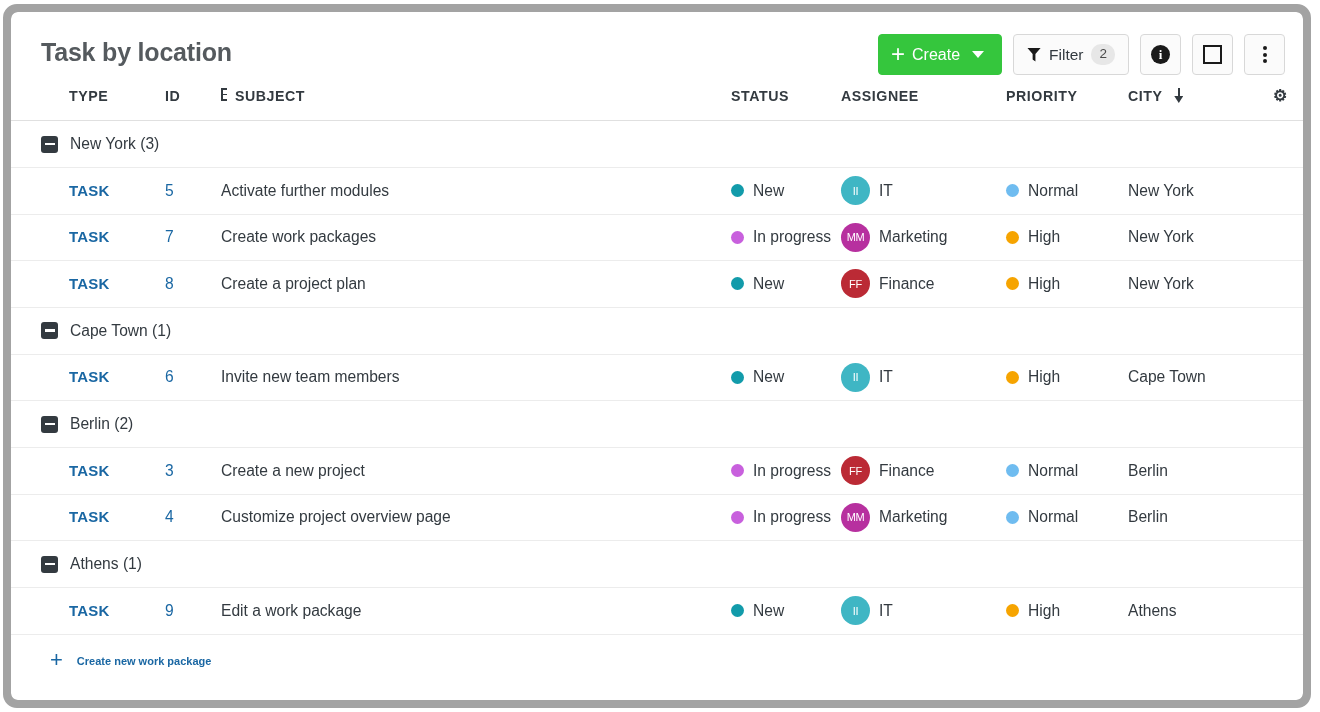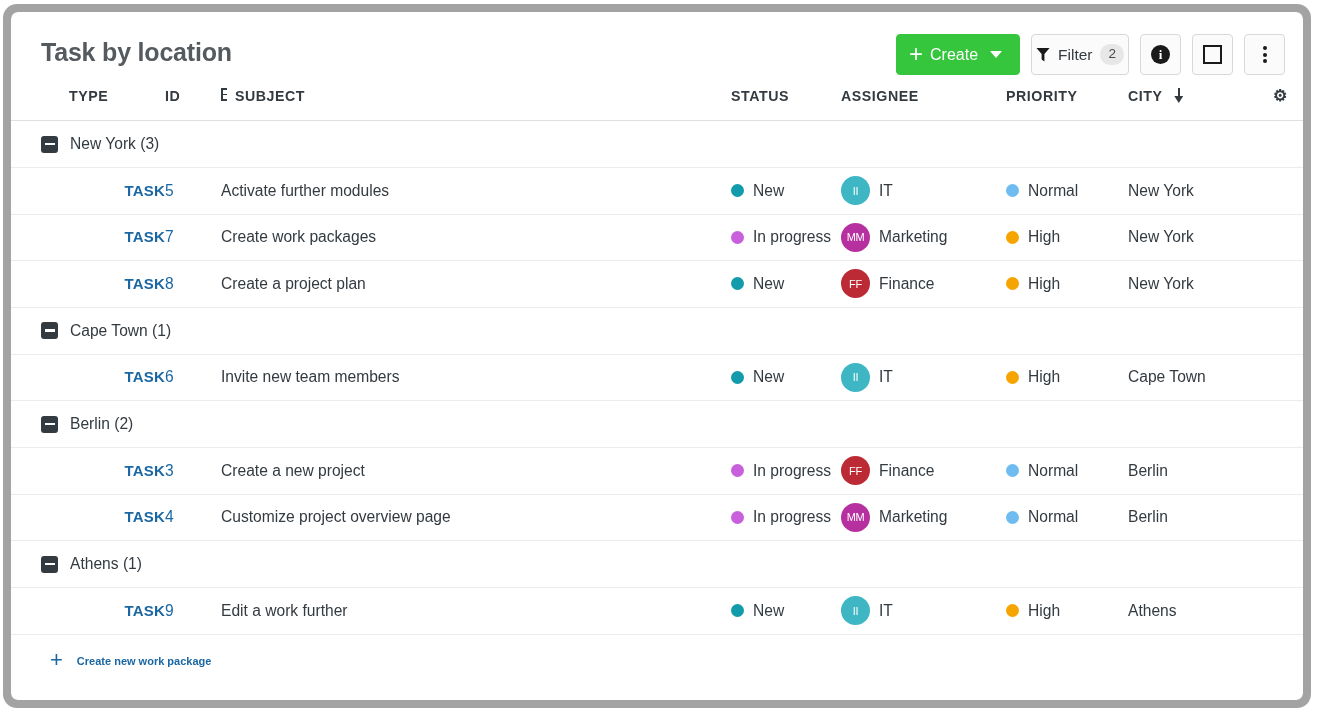--- a/index.html
+++ b/index.html
@@ -48,21 +48,21 @@
   }
   .btn{
     box-sizing:border-box;
     height:41px;
     border:1px solid #d8d8d8;
     border-radius:4px;
     background:#fbfbfb;
     color:#333a40;
     font-size:15.5px;
     display:flex;align-items:center;
-    padding:0 4px;
+    padding:0 13px;
     gap:8px;
     cursor:pointer;
     white-space:nowrap;
   }
   .btn-create{
     background:#35c63d;
     border:1px solid #35c63d;
     color:#ffffff;
     font-size:16px;
     padding:0 17px 0 12px;
@@ -130,21 +130,21 @@
   }
   .tbl td{
     font-size:15.6px;
     color:#333a40;
     border-bottom:1px solid #ececec;
     padding:0;
     height:45.5px;
     vertical-align:middle;
     white-space:nowrap;
   }
-  .c-type{width:96px;padding-left:58px !important;text-align:right;}
+  .c-type{width:96px;padding-left:58px !important;}
   .c-id{width:56px;}
   .c-subject{width:510px;}
   .c-status{width:110px;}
   .c-assignee{width:165px;}
   .c-priority{width:122px;}
   .c-city{width:145px;}
   .c-gear{width:60px;text-align:center;}
 
   thead .c-type{padding-left:58px !important;}
   .hdr-subject-wrap{display:inline-flex;gap:7px;}
@@ -471,21 +471,21 @@
             <td colspan="8">
               <div class="group-inner">
                 <div class="collapse-box"></div>
                 <div class="group-label">Athens (1)</div>
               </div>
             </td>
           </tr>
           <tr>
             <td class="c-type"><a class="link link-task">TASK</a></td>
             <td class="c-id"><a class="link">9</a></td>
-            <td class="c-subject"><span>Edit a work further</span></td>
+            <td class="c-subject"><span>Edit a work package</span></td>
             <td class="c-status">
               <div class="cell-flex">
                 <span class="dot" style="background:#129baa"></span>
                 <span>New</span>
               </div>
             </td>
             <td class="c-assignee">
               <div class="cell-flex">
                 <span class="avatar" style="background:#3fb6c4">II</span>
                 <span>IT</span>

